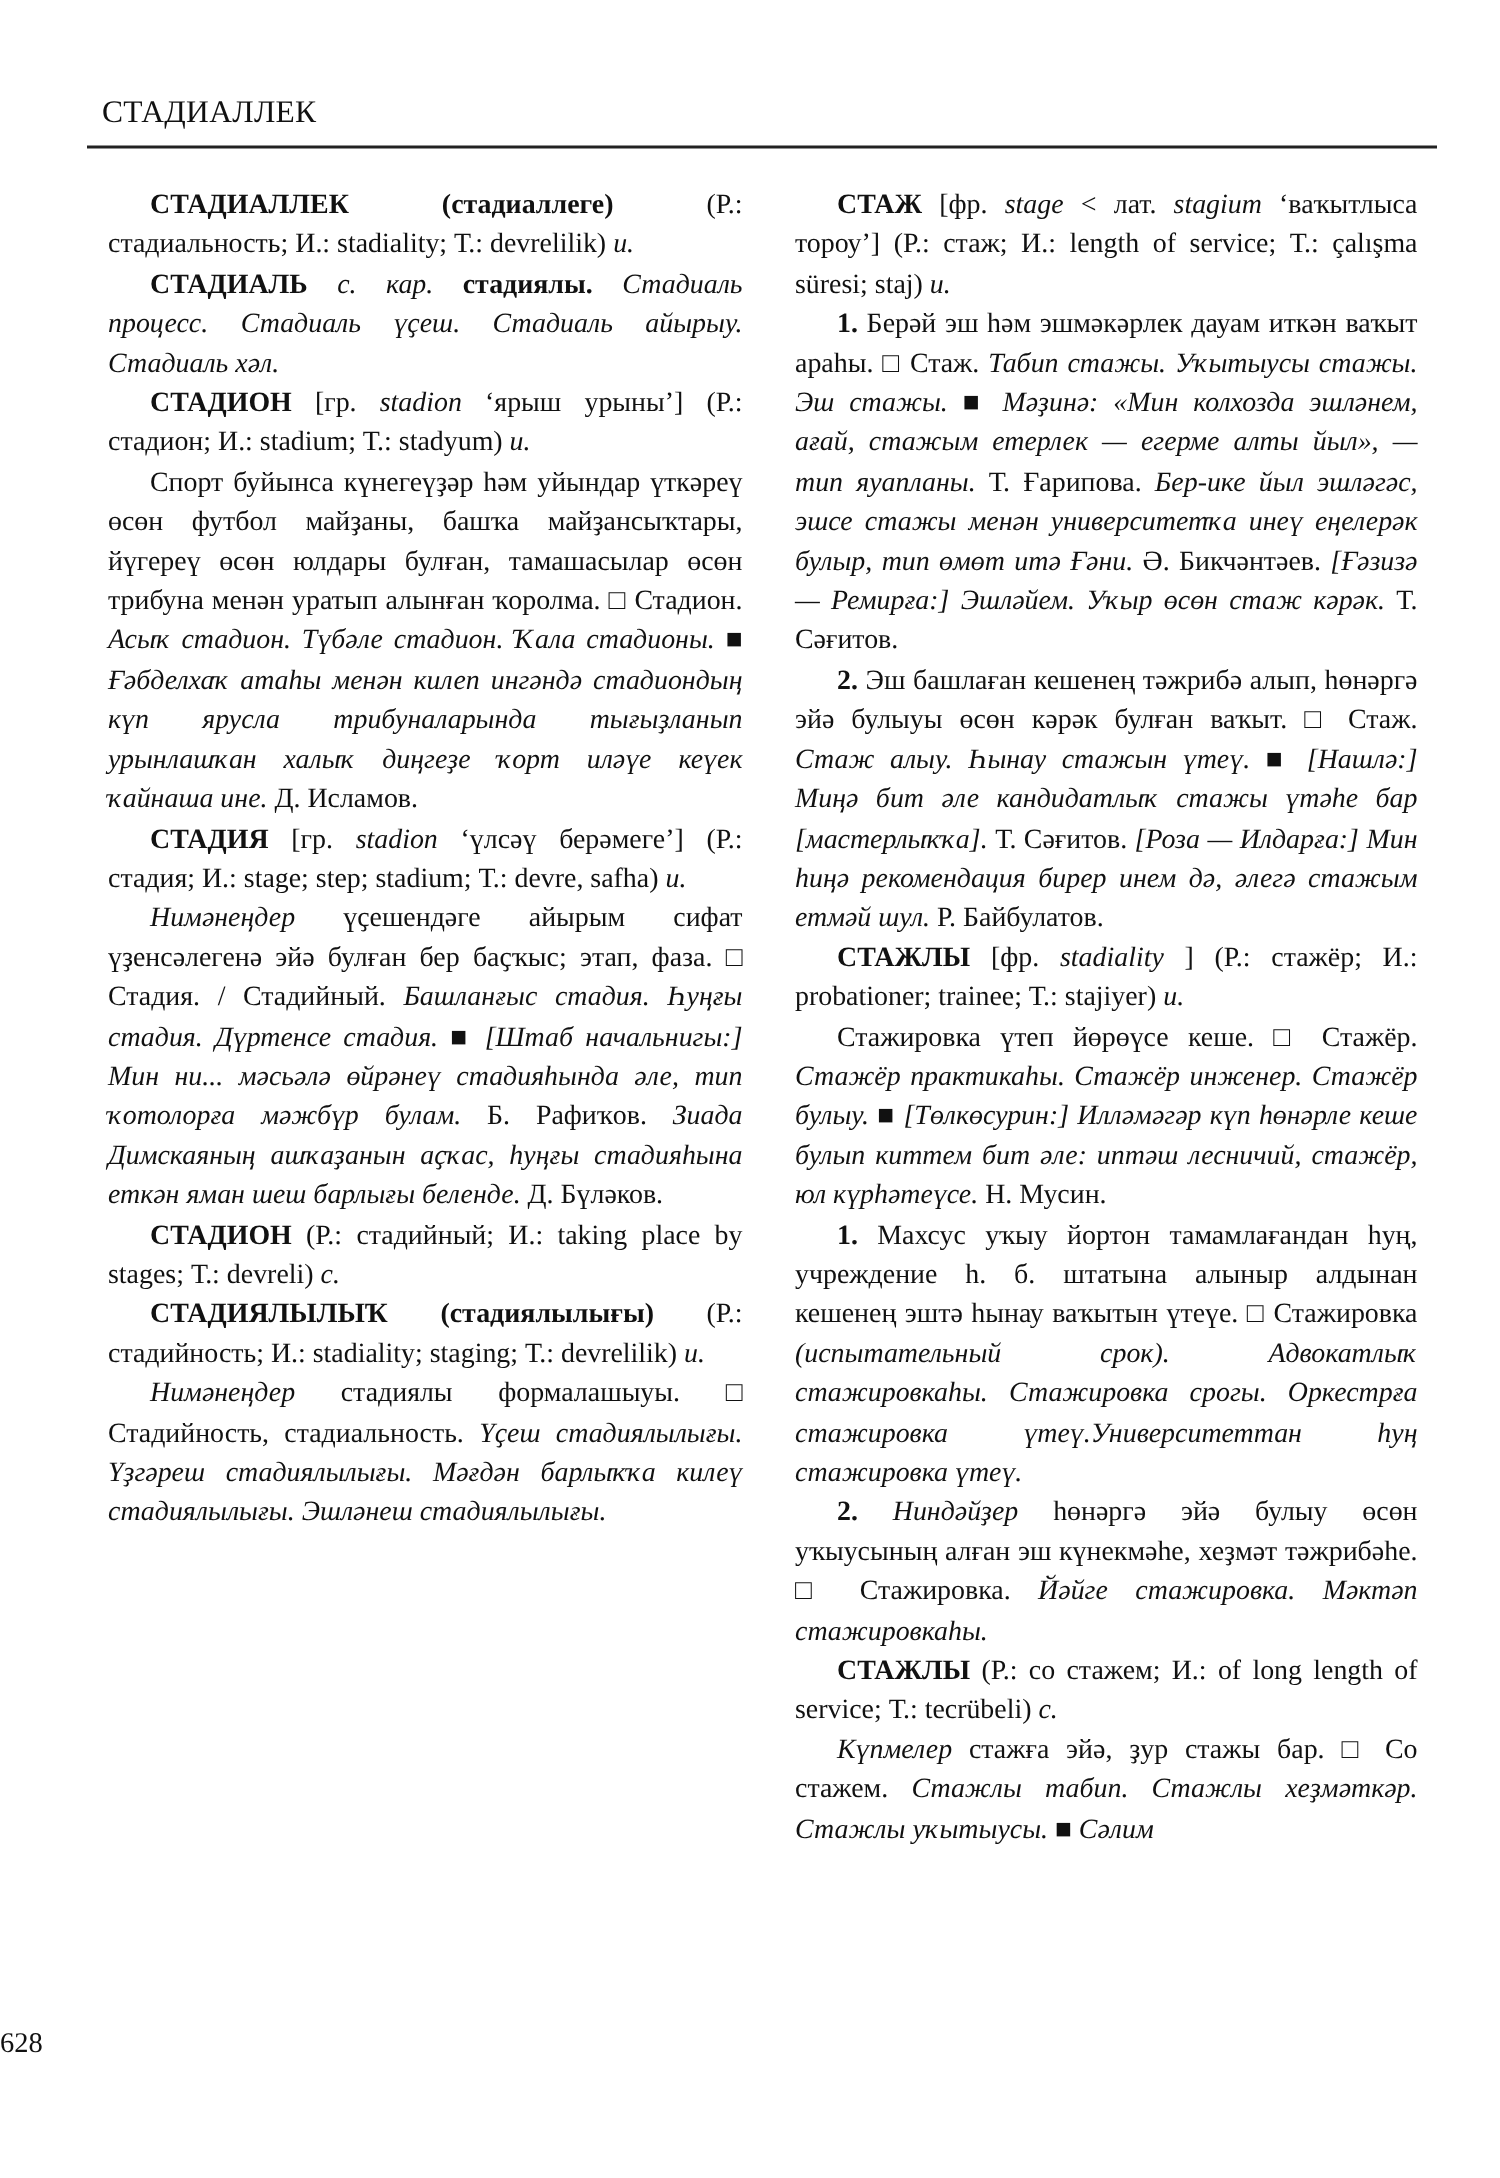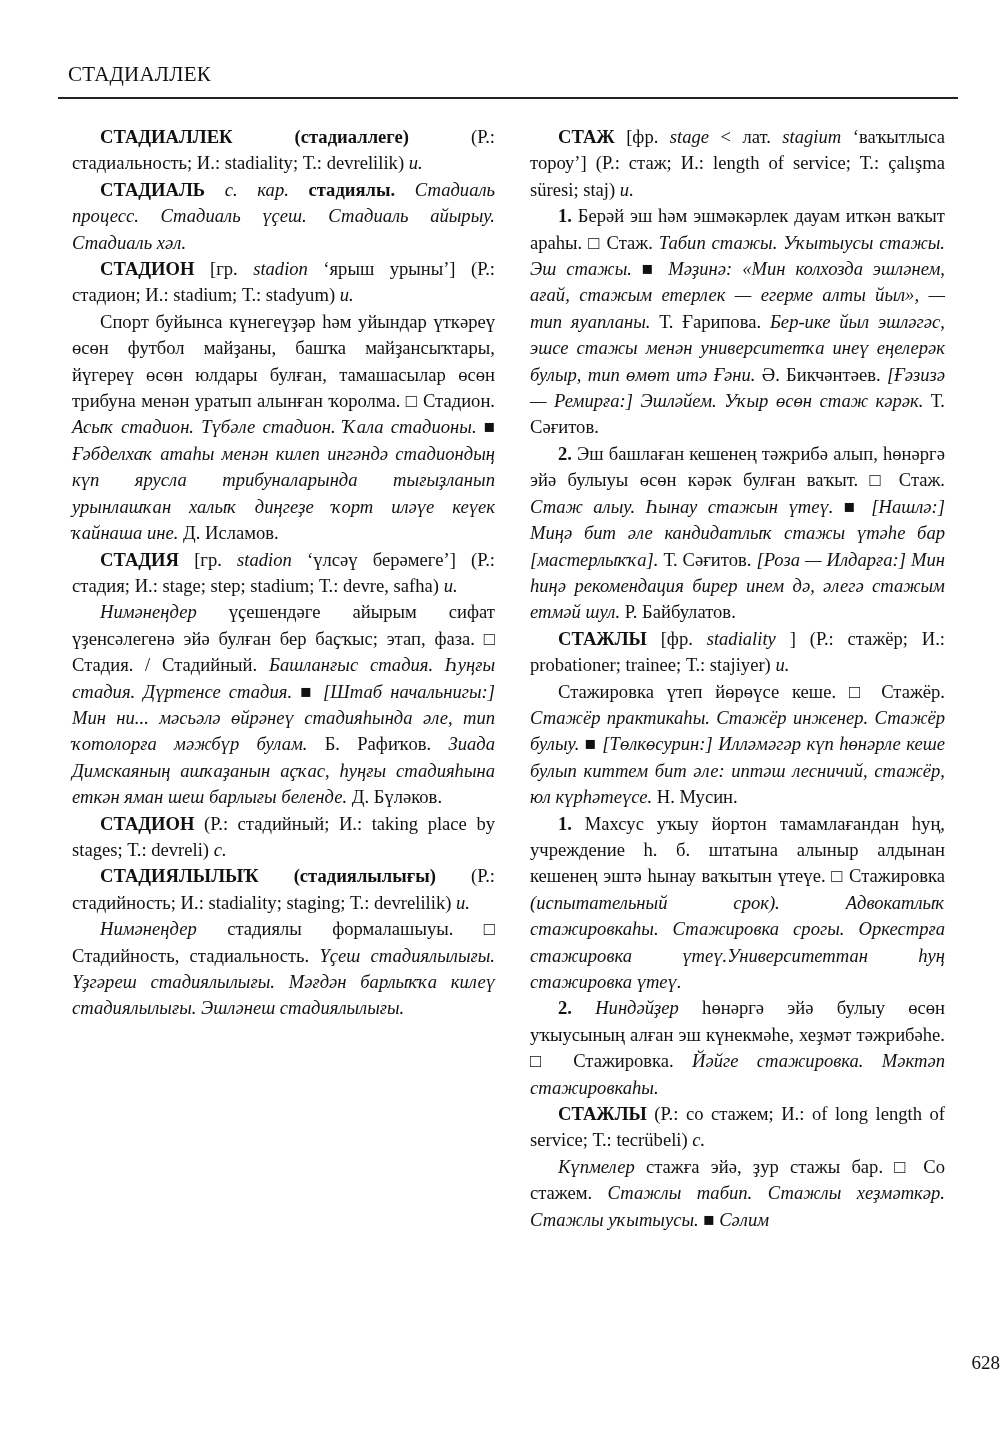--- a/index.html
+++ b/index.html
@@ -6,21 +6,21 @@
   body { width:1000px; height:1452px; position:relative; overflow:hidden;
          font-family:"Liberation Serif","DejaVu Serif",serif; color:#111111; }
   .running-head { position:absolute; left:68px; top:62px; font-size:21px; font-weight:normal; letter-spacing:0.2px; }
   .head-rule { position:absolute; left:58px; right:42px; top:97px; height:0; border-top:2px solid #222; }
   .col { position:absolute; top:124px; width:423px; font-size:18.6px; line-height:26.4px; text-align:justify; hyphens:manual; }
   .col-left { left:72px; }
   .col-right { left:530px; width:415px; }
   .col p { margin:0; text-indent:28px; }
   .b { font-weight:bold; }
   .i { font-style:italic; }
-  .folio { position:absolute; left:0; right:0; top:1352px; text-align:right; font-size:19px; }
+  .folio { position:absolute; left:0; right:0; top:1352px; text-align:left; font-size:19px; }
 </style>
 </head>
 <body>
 
 <div class="running-head">СТАДИАЛЛЕК</div>
 <div class="head-rule"></div>
 
 <div class="col col-left">
     <p><span class="b">СТАДИАЛЛЕК (стадиаллеге)</span><span> (Р.: стадиальность; И.: stadiality; Т.: devrelilik) </span><span class="i">и.</span></p>
     <p><span class="b">СТАДИАЛЬ</span><span class="i"> с. кар. </span><span class="b">стадиялы.</span><span class="i"> Стадиаль процесс. Стадиаль үҫеш. Стадиаль айырыу. Стадиаль хәл.</span></p>

